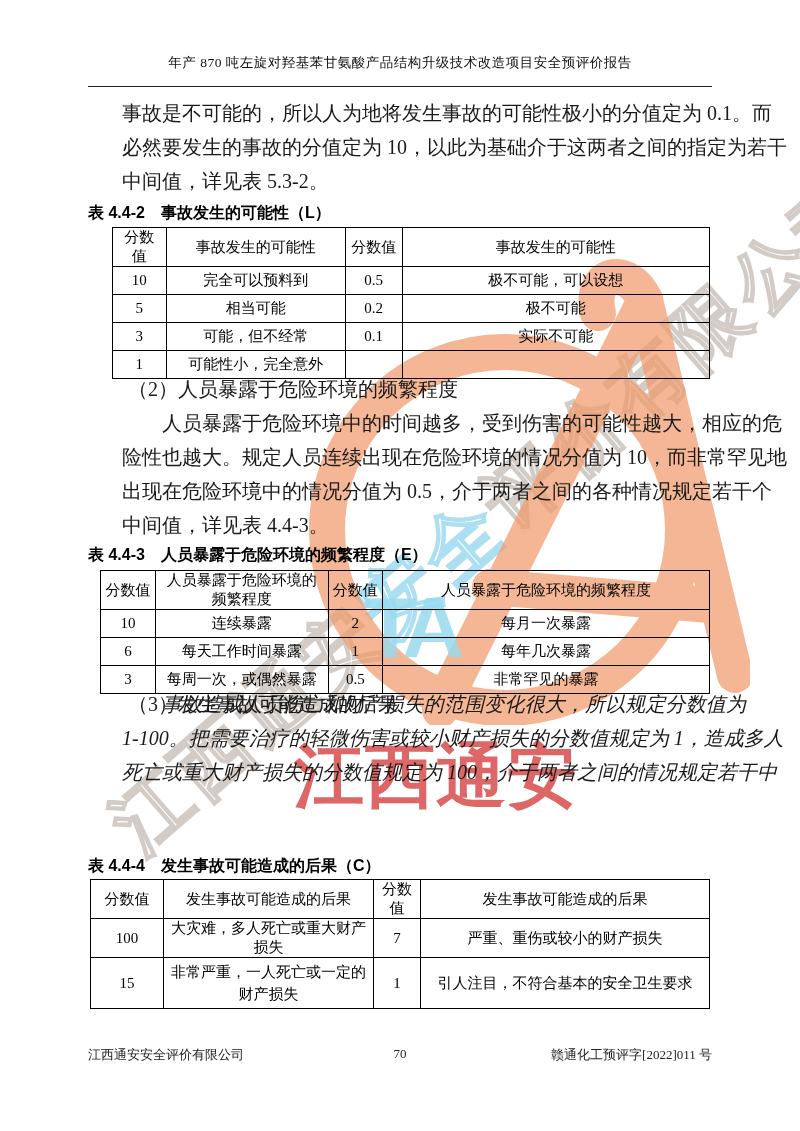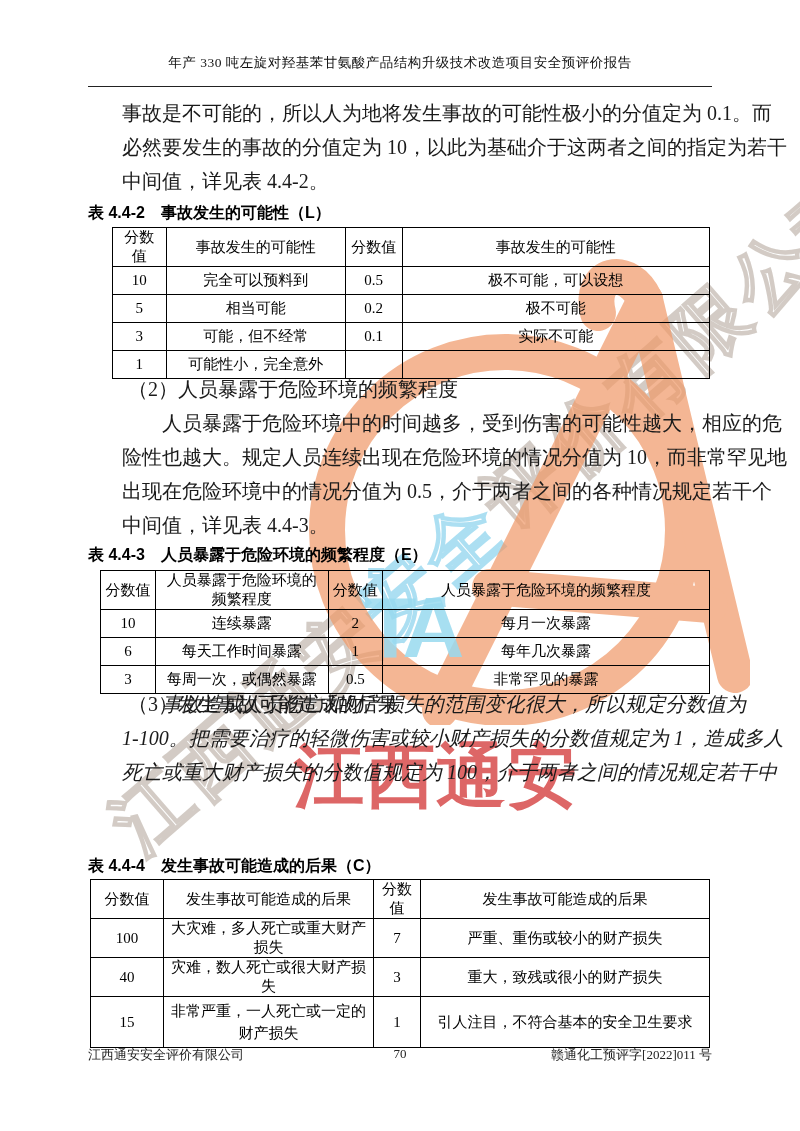--- a/index.html
+++ b/index.html
@@ -77,27 +77,27 @@
       </g>
     </svg>
 
     <div class="wm-ta">TA</div>
 
     <div class="wm-red">江西通安</div>
   </div>
 
   <div class="content">
 
-    <div class="hdr-title">年产 330 吨左旋对羟基苯甘氨酸产品结构升级技术改造项目安全预评价报告</div>
+    <div class="hdr-title">年产 870 吨左旋对羟基苯甘氨酸产品结构升级技术改造项目安全预评价报告</div>
     <div class="hdr-rule"></div>
 
     <div class="para p1">
       <div class="line">事故是不可能的，所以人为地将发生事故的可能性极小的分值定为 0.1。而</div>
       <div class="line">必然要发生的事故的分值定为 10，以此为基础介于这两者之间的指定为若干</div>
-      <div class="line end">中间值，详见表 4.4-2。</div>
+      <div class="line end">中间值，详见表 5.3-2。</div>
     </div>
 
     <div class="caption cap442">表 4.4-2　事故发生的可能性（L）</div>
 
     <table class="doc t442">
       <colgroup>
           <col style="width:9%">
           <col style="width:30%">
           <col style="width:9.5%">
           <col style="width:51.5%">
@@ -209,26 +209,20 @@
         <td>发生事故可能造成的后果</td>
         <td>分数值</td>
         <td>发生事故可能造成的后果</td>
       </tr>
       <tr class="mid">
         <td>100</td>
         <td>大灾难，多人死亡或重大财产损失</td>
         <td>7</td>
         <td>严重、重伤或较小的财产损失</td>
       </tr>
-      <tr class="mid">
-        <td>40</td>
-        <td>灾难，数人死亡或很大财产损失</td>
-        <td>3</td>
-        <td>重大，致残或很小的财产损失</td>
-      </tr>
       <tr class="tall">
         <td>15</td>
         <td>非常严重，一人死亡或一定的财产损失</td>
         <td>1</td>
         <td>引人注目，不符合基本的安全卫生要求</td>
       </tr>
     </tbody>
       </table>
 
     <div class="footer">

